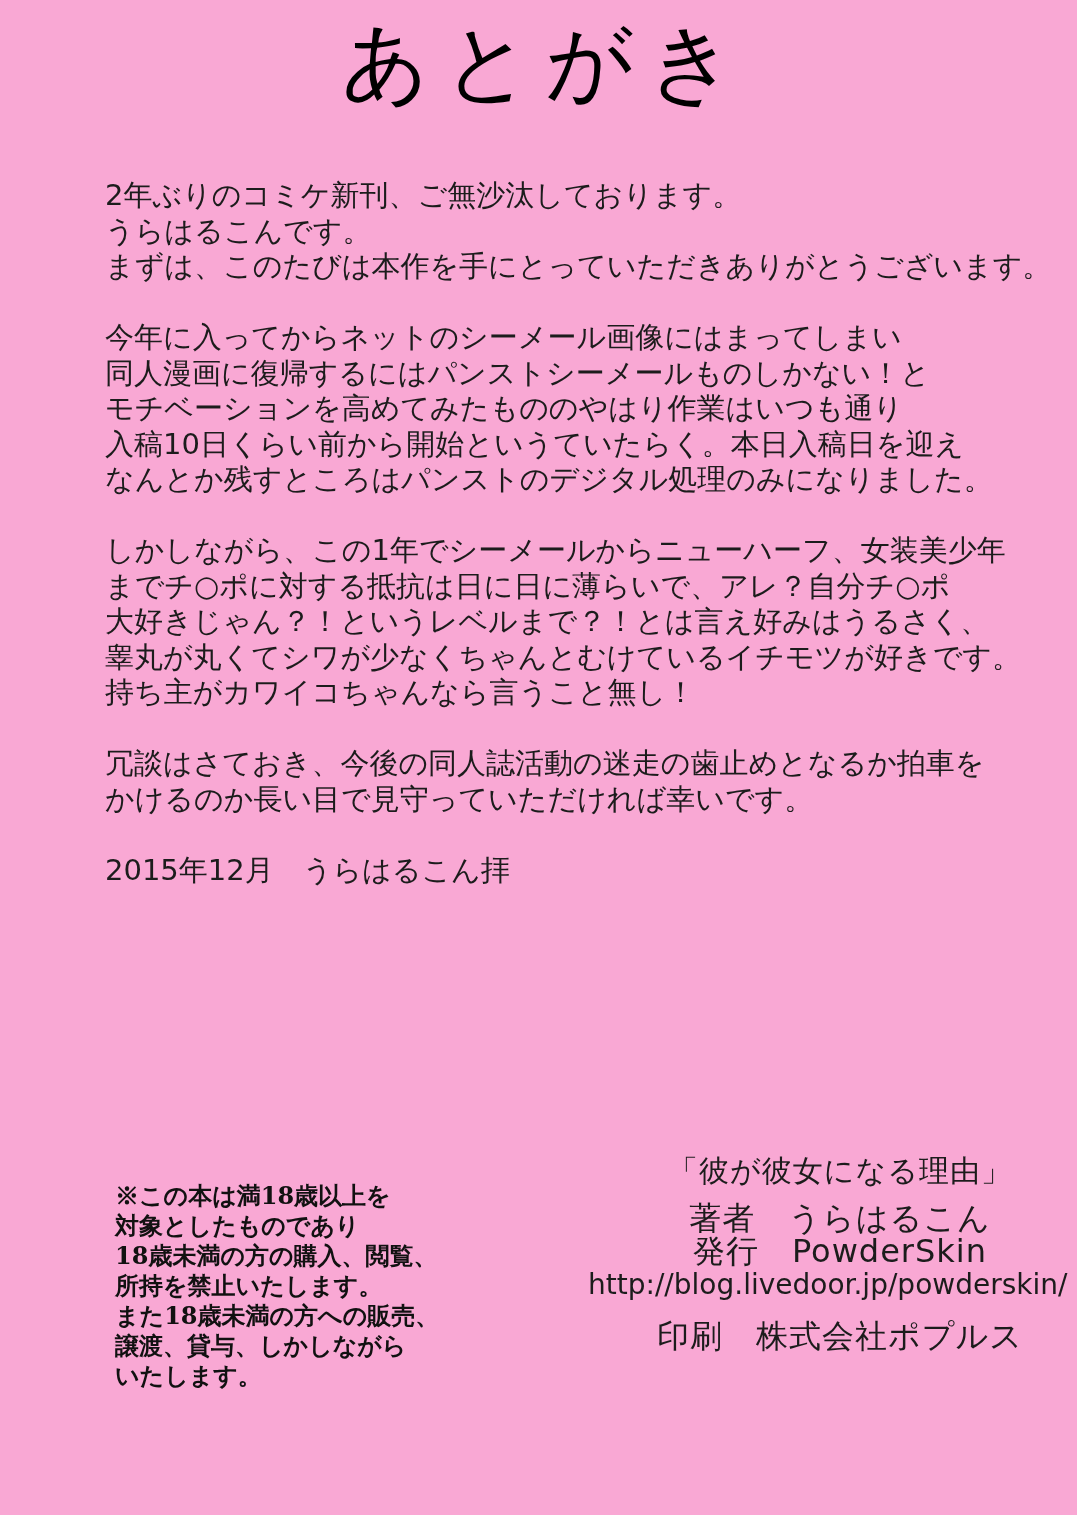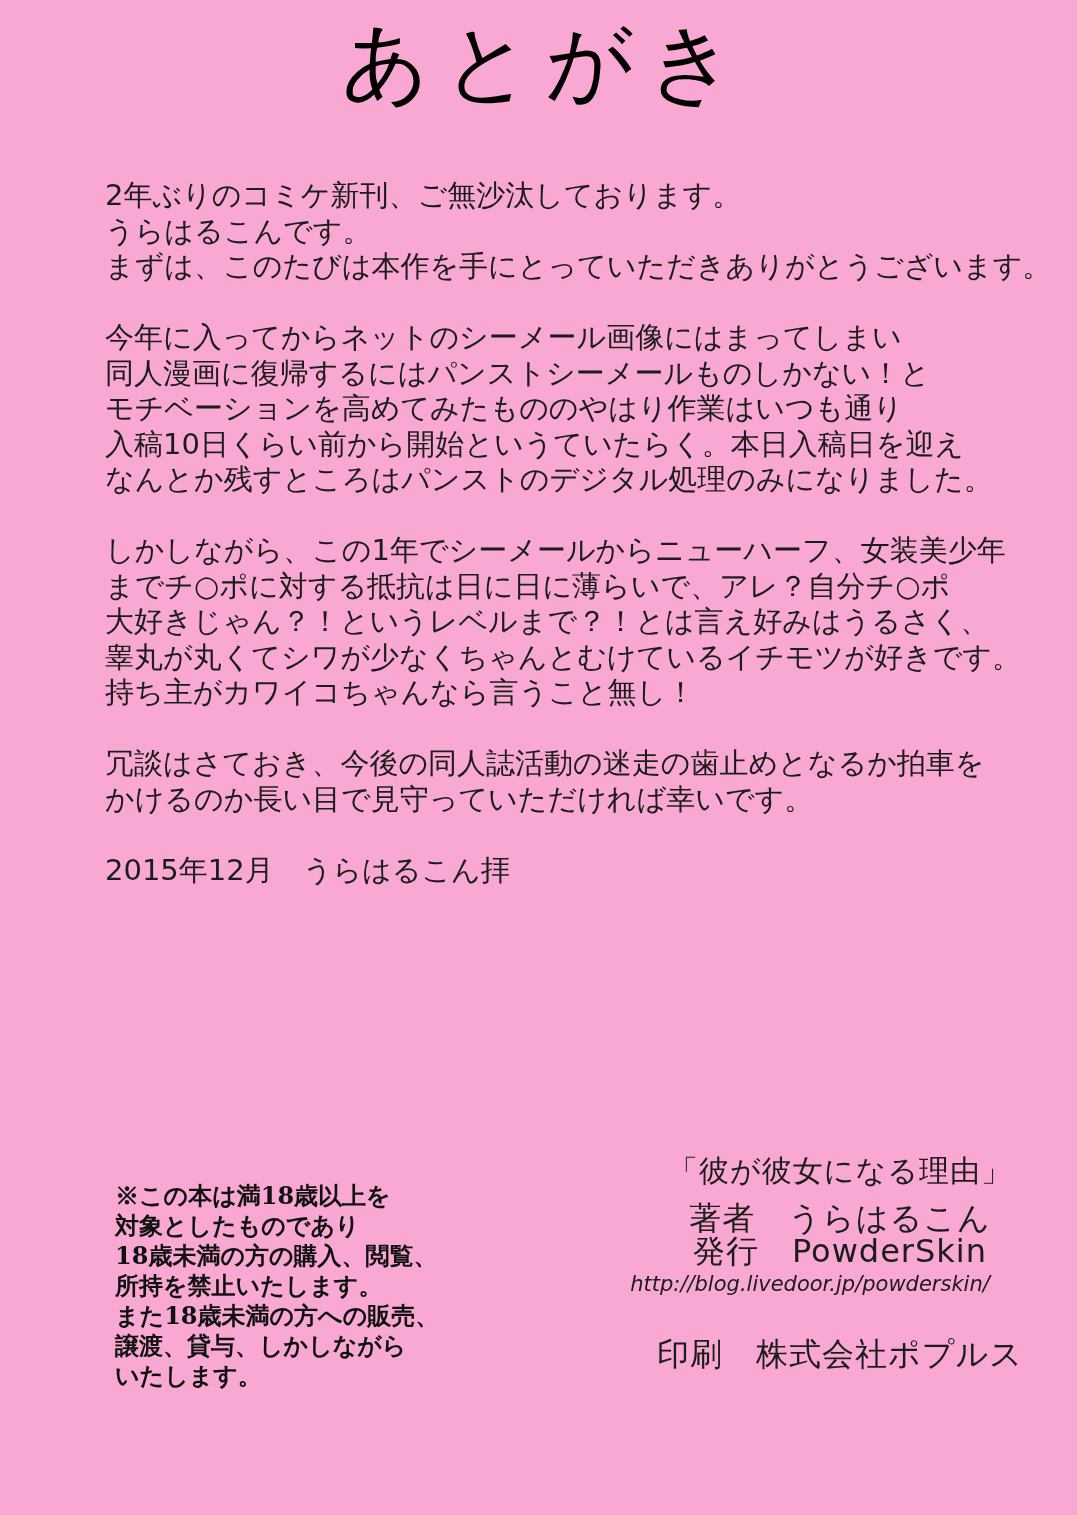--- a/index.html
+++ b/index.html
@@ -85,29 +85,28 @@
   .c-author, .c-publisher, .c-printer {
     font-size: 32px;
     line-height: 33px;
     letter-spacing: 1px;
     white-space: nowrap;
   }
   .c-author {
     margin-top: 12px;
   }
   .c-url {
-    font-size: 21px;
+    font-size: 28px;
     line-height: 33px;
     position: relative;
     left: -30px;
     white-space: nowrap;
-    font-style: italic;
   }
   .c-printer {
-    margin-top: 37px;
+    margin-top: 19px;
   }
 </style>
 </head>
 <body>
 
 <div class="page">
 
   <div class="afterword-title">あとがき</div>
 
   <div class="body-text">

